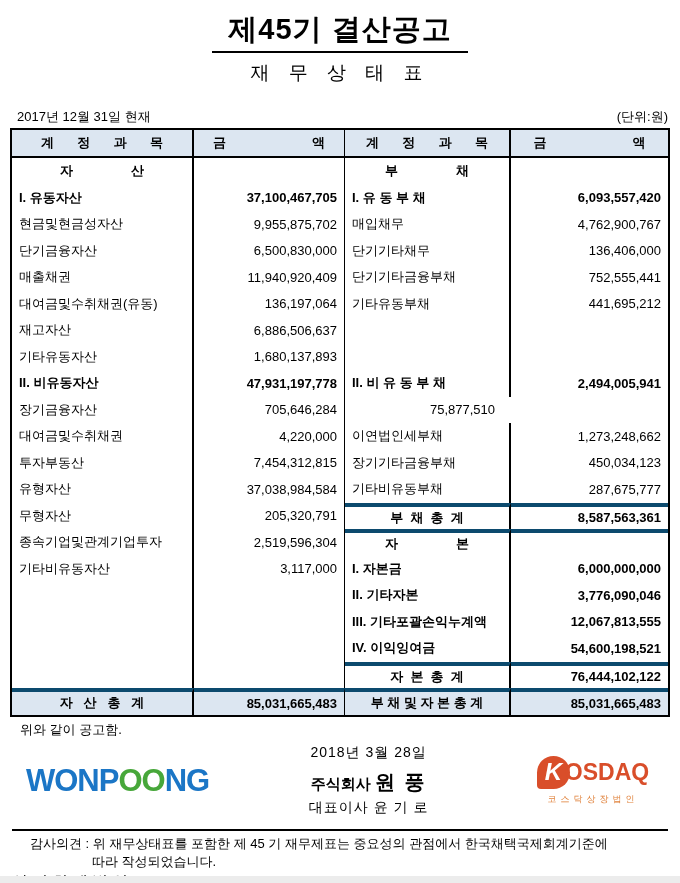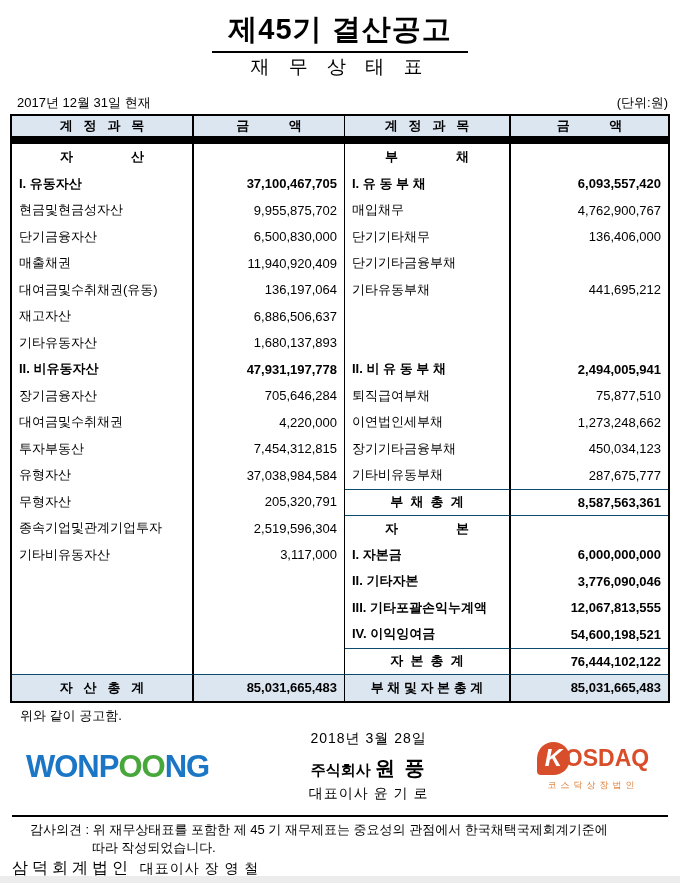--- a/index.html
+++ b/index.html
@@ -6,41 +6,41 @@
   .page{
     position:relative; width:680px; height:883px; background:#fff; overflow:hidden;
     font-family:"Liberation Sans","DejaVu Sans",sans-serif; color:#000;
   }
   
   .title-wrap{ text-align:center; padding-top:10px; height:40px; }
   .title{
     display:inline-block; font-size:29px; font-weight:bold; letter-spacing:1px;
     border-bottom:2px solid #000; padding:0 16px 1px;
   }
-  .subtitle{ text-align:center; font-size:19px; letter-spacing:7px; margin-top:4px; height:24px; }
-  .meta{ display:flex; justify-content:space-between; font-size:13px; margin-top:16px; padding:0 12px 0 17px; height:17px; }
+  .subtitle{ text-align:center; font-size:19px; letter-spacing:7px; margin-top:10px; height:24px; }
+  .meta{ display:flex; justify-content:space-between; font-size:13px; margin-top:24px; padding:0 12px 0 17px; height:17px; }
   
   .fin-table{ margin:3px 10px 0; border:2px solid #000; }
   .trow{ display:flex; height:26.5px; }
   .trow.thead{ height:28px; }
   .cell{
     box-sizing:border-box; display:flex; align-items:center;
     font-size:13px; white-space:pre; overflow:hidden;
   }
-  .thead .cell{ font-weight:bold; background:var(--header-bg); border-bottom:8px solid #000000; justify-content:center; }
+  .thead .cell{ font-weight:bold; background:var(--header-bg); border-bottom:2px solid #000000; justify-content:center;font-family:Liberation Mono, monospace; }
   .col1{ width:182px; border-right:2px solid #000; }
   .col2{ width:151px; border-right:1px solid #000; }
   .col3{ width:166px; border-right:2px solid #000; }
   .col4{ width:157px; }
   .lab{ justify-content:flex-start; padding-left:7px; }
   .lab.center{ justify-content:center; padding-left:0; }
   .val{ justify-content:flex-end; padding-right:7px; }
   .bold{ font-weight:bold; }
   .shaded{ background:var(--header-bg); }
-  .bt{ border-top:1px solid #0c4a6e; }
+  .bt{ border-top:4px solid #0c4a6e; }
   
   .announce{ margin:4px 0 0 20px; font-size:13px; height:16px; }
   .footer-row{ display:flex; align-items:center; justify-content:space-between; padding:4px 22px 0 26px; height:80px; }
   .wonpoong{ font-size:31px; font-weight:bold; letter-spacing:-1px; white-space:nowrap; }
   .wp-blue{ color:var(--logo-blue); }
   .wp-green{ color:var(--logo-green); }
   .center-stack{ text-align:center; flex:1; }
   .f-date{ font-size:14px; letter-spacing:1px; }
   .f-company{ font-size:15px; font-weight:bold; margin-top:7px; }
   .f-company .name{ font-size:20px; letter-spacing:2px; }
@@ -50,21 +50,21 @@
   .kosdaq-k{
     width:33px; height:33px; border-radius:50% 50% 50% 4px; background:var(--kosdaq-red);
     color:#fff; font-weight:bold; font-style:italic; font-size:24px;
     display:flex; align-items:center; justify-content:center; flex:none;
   }
   .kosdaq-rest{ font-size:23px; font-weight:bold; color:var(--kosdaq-red); margin-left:-5px; }
   .kosdaq-sub{ font-size:9px; color:#e0813a; letter-spacing:4px; margin-top:4px; white-space:nowrap; }
   
   .audit{ margin:8px 12px 0; border-top:2px solid #000; padding-top:5px; font-size:13px; line-height:16px; }
   .audit-l1{ padding-left:18px; }
-  .audit-l2{ padding-left:80px; margin-top:2px;font-family:Liberation Serif, serif; }
+  .audit-l2{ padding-left:80px; margin-top:2px; }
   .audit-sign{ margin-top:4px; }
   .audit-firm{ font-weight:normal; font-size:16px; letter-spacing:4px; }
   .audit-ceo{ font-size:14px; margin-left:4px; letter-spacing:1px; }
   .bottom-strip{ position:absolute; left:0; right:0; bottom:0; height:7px; background:#ececec; }
 </style>
 </head>
 <body>
 
 <div class="page" style="--header-bg: #dce6f1; --logo-blue: #1b76c6; --logo-green: #47a73a; --kosdaq-red: #d94e2a;">
 
@@ -107,20 +107,21 @@
         <div class="trow">
           <div class="cell lab col1">단기금융자산</div>
           <div class="cell val col2">6,500,830,000</div>
           <div class="cell lab col3">단기기타채무</div>
           <div class="cell val col4">136,406,000</div>
         </div>
         <div class="trow">
           <div class="cell lab col1">매출채권</div>
           <div class="cell val col2">11,940,920,409</div>
           <div class="cell lab col3">단기기타금융부채</div>
+          <div class="cell val col4">752,555,441</div>
         </div>
         <div class="trow">
           <div class="cell lab col1">대여금및수취채권(유동)</div>
           <div class="cell val col2">136,197,064</div>
           <div class="cell lab col3">기타유동부채</div>
           <div class="cell val col4">441,695,212</div>
         </div>
         <div class="trow">
           <div class="cell lab col1">재고자산</div>
           <div class="cell val col2">6,886,506,637</div>
@@ -135,21 +136,20 @@
         </div>
         <div class="trow">
           <div class="cell lab col1 bold">II. 비유동자산</div>
           <div class="cell val col2 bold">47,931,197,778</div>
           <div class="cell lab col3 bold">II. 비 유 동 부 채</div>
           <div class="cell val col4 bold">2,494,005,941</div>
         </div>
         <div class="trow">
           <div class="cell lab col1">장기금융자산</div>
           <div class="cell val col2">705,646,284</div>
-          <div class="cell lab col3">퇴직급여부채</div>
           <div class="cell val col4">75,877,510</div>
         </div>
         <div class="trow">
           <div class="cell lab col1">대여금및수취채권</div>
           <div class="cell val col2">4,220,000</div>
           <div class="cell lab col3">이연법인세부채</div>
           <div class="cell val col4">1,273,248,662</div>
         </div>
         <div class="trow">
           <div class="cell lab col1">투자부동산</div>

